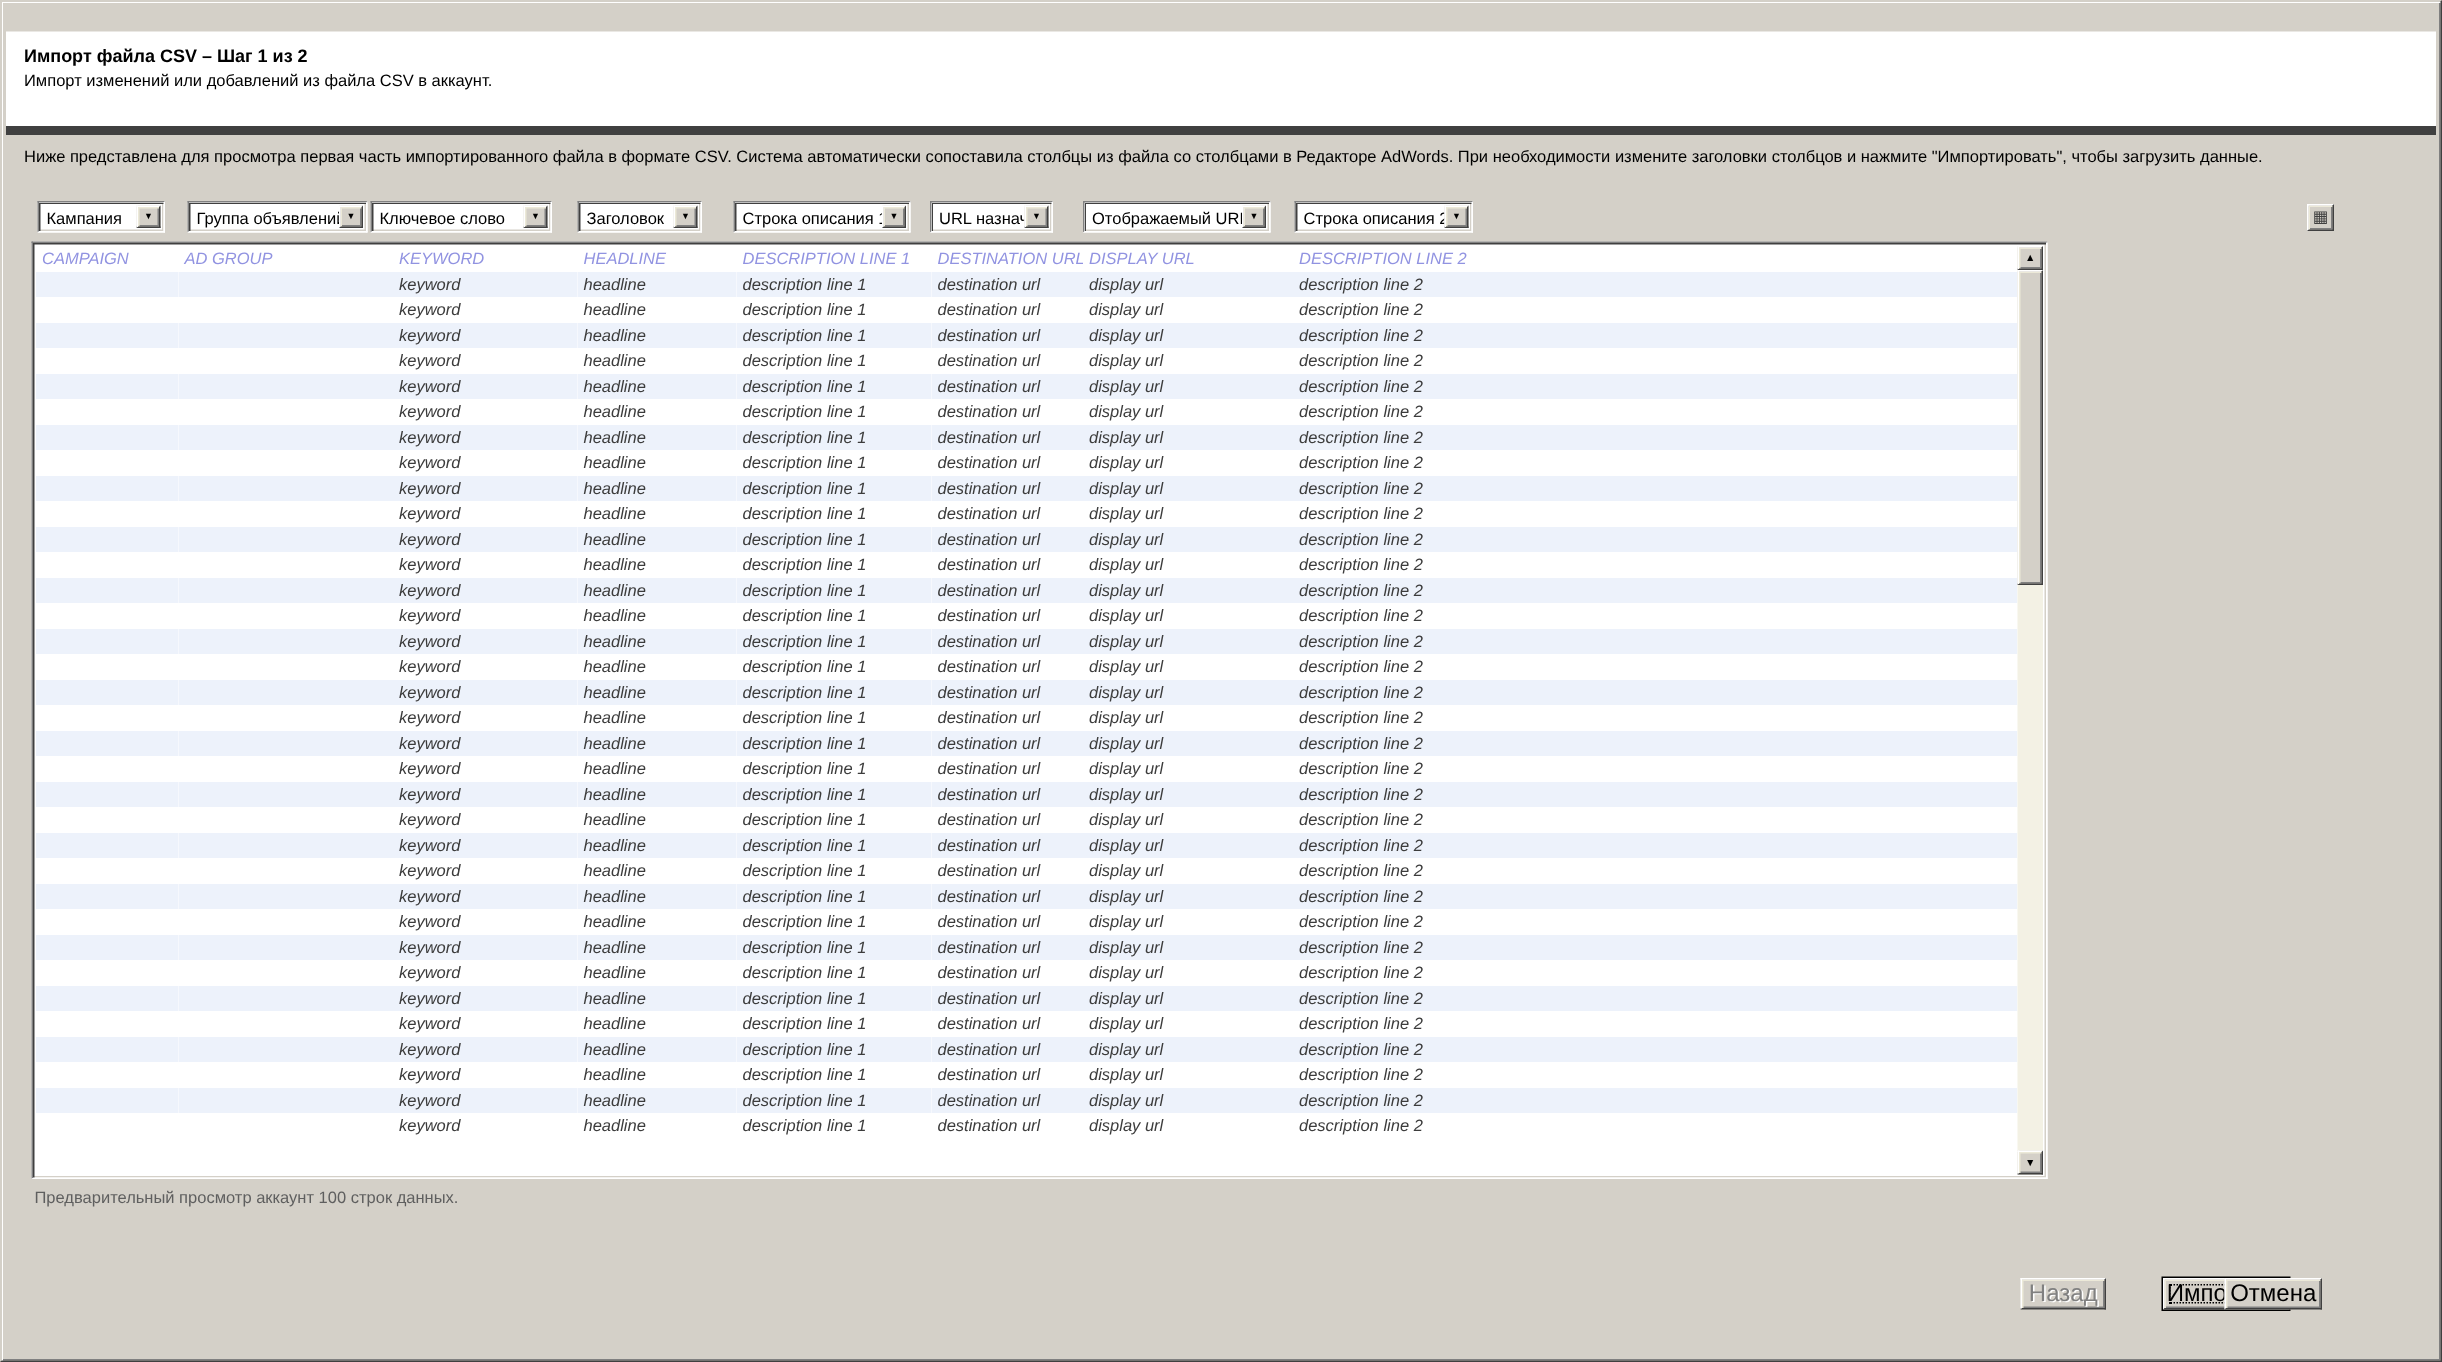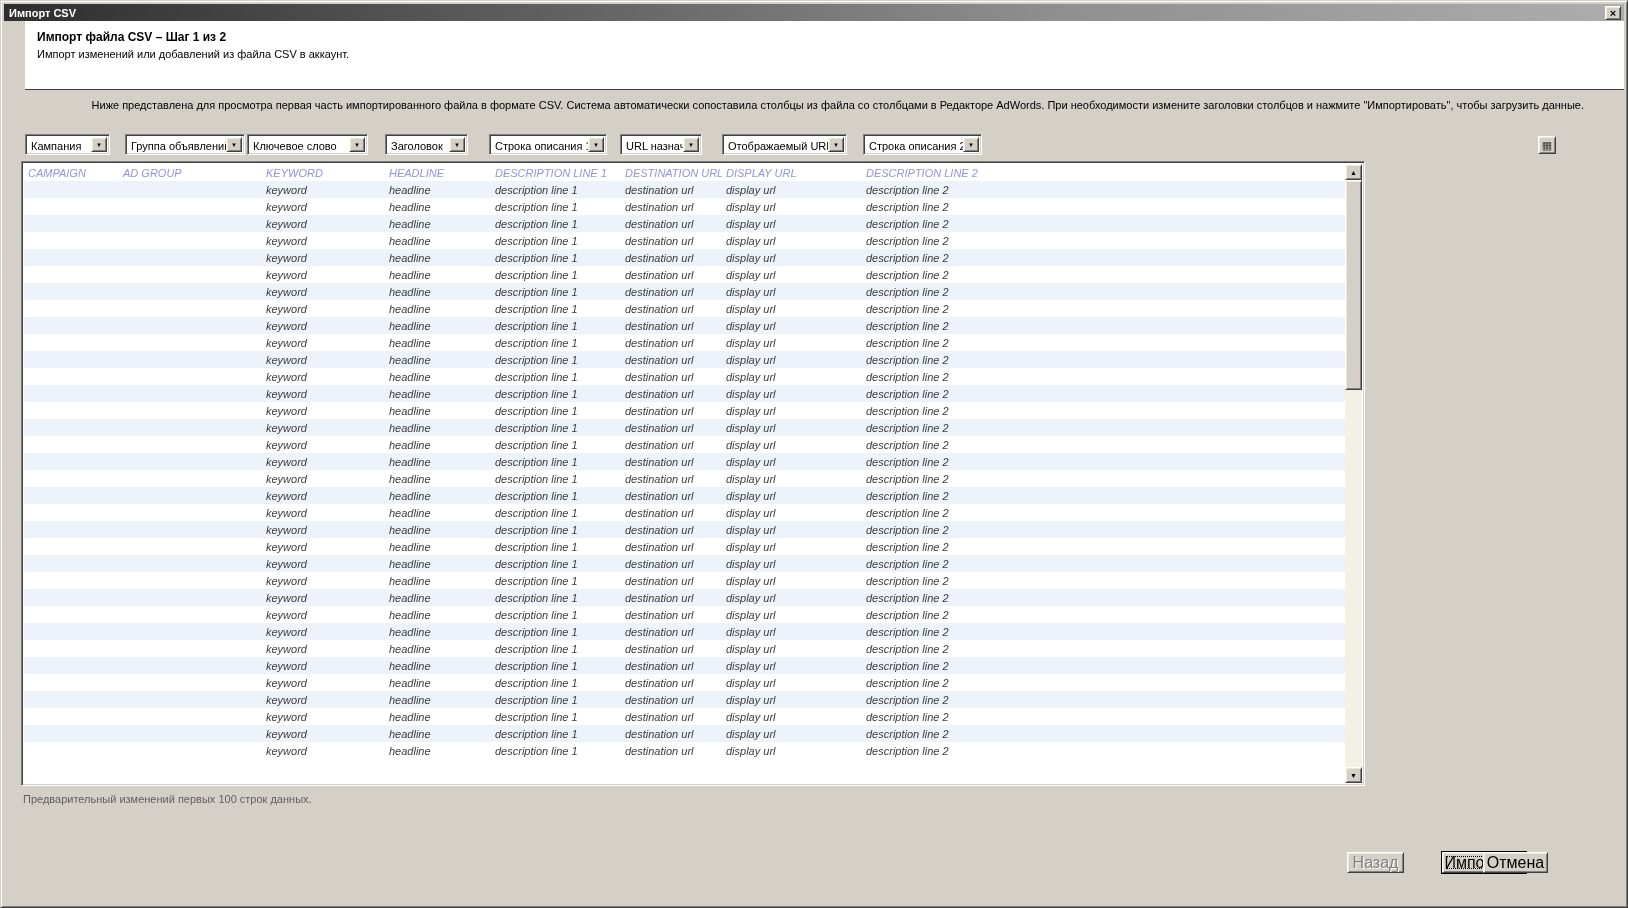--- a/index.html
+++ b/index.html
@@ -21,28 +21,28 @@
   .titlebar-text { flex:1; font-size:11px; white-space:nowrap; }
   .title-btn {
     width:16px; height:14px; background:#d4d0c8;
     border:1px solid; border-color:#fff #404040 #404040 #fff;
     box-shadow: inset 1px 1px 0 #ece9d8, inset -1px -1px 0 #808080;
     color:#000; font-size:11px; line-height:12px; text-align:center; font-weight:bold; cursor:default;
   }
 
   .wizard-header {
     position:absolute; top:20px; left:3px; right:3px; height:69px;
-    background:#ffffff; padding:9px 12px; border-bottom:1px solid #404040;margin-left:21px;
+    background:#ffffff; padding:9px 12px; border-bottom:6px solid #404040;
   }
   .wizard-title { font-weight:bold; font-size:12px; color:#000; }
   .wizard-subtitle { margin-top:4px; font-size:11px; color:#000; }
 
   .dlg-body { position:absolute; top:89px; left:3px; right:3px; bottom:3px; background:#d4d0c8; }
 
-  .instructions { position:absolute; top:9px; left:12px; right:40px; color:#000; white-space:nowrap; overflow:hidden;text-align:right; }
+  .instructions { position:absolute; top:9px; left:12px; right:14px; color:#000; white-space:nowrap; overflow:hidden; }
 
   .combo-row { position:absolute; top:44px; left:17px; right:17px; height:22px; }
   .combo {
     position:absolute; top:0; height:21px; background:#fff;
     border:1px solid; border-color:#808080 #fff #fff #808080;
     box-shadow: inset 1px 1px 0 #404040, inset -1px -1px 0 #d4d0c8;
     display:flex; align-items:flex-end; padding:2px;
   }
   .combo-text { flex:1; padding:0 2px 0 3px; white-space:nowrap; overflow:hidden; color:#000; }
   .combo-btn {
@@ -104,24 +104,20 @@
     margin-left: 34px;
   }
   .btn-import::after { content:""; position:absolute; inset:3px; border:1px dotted #000; }
   .btn-cancel { left:1479px; width:65px; }
 </style>
 </head>
 <body>
 
 <div class="dialog">
 
-  <div class="titlebar">
-    <span class="titlebar-text">Импорт CSV</span>
-    <span class="title-btn"><span>×</span></span>
-  </div>
 
   <div class="wizard-header">
     <div class="wizard-title">Импорт файла CSV – Шаг 1 из 2</div>
     <div class="wizard-subtitle">Импорт изменений или добавлений из файла CSV в аккаунт.</div>
   </div>
 
   <div class="dlg-body">
 
     <div class="instructions">Ниже представлена для просмотра первая часть импортированного файла в формате CSV. Система автоматически сопоставила столбцы из файла со столбцами в Редакторе AdWords. При необходимости измените заголовки столбцов и нажмите "Импортировать", чтобы загрузить данные.</div>
 
@@ -556,20 +552,20 @@
           </span>
         <span class="sb-track">
           <span class="sb-thumb"></span>
         </span>
         <span class="sb-btn">
             <span class="glyph">▼</span>
           </span>
       </div>
     </div>
 
-    <div class="preview-note">Предварительный изменений первых 100 строк данных.</div>
+    <div class="preview-note">Предварительный просмотр аккаунт 100 строк данных.</div>
 
     <span class="btn btn-back">Назад</span>
     <span class="btn btn-import">Импорт &gt;&gt;</span>
     <span class="btn btn-cancel">Отмена</span>
 
   </div>
 </div>
 
 </body></html>

